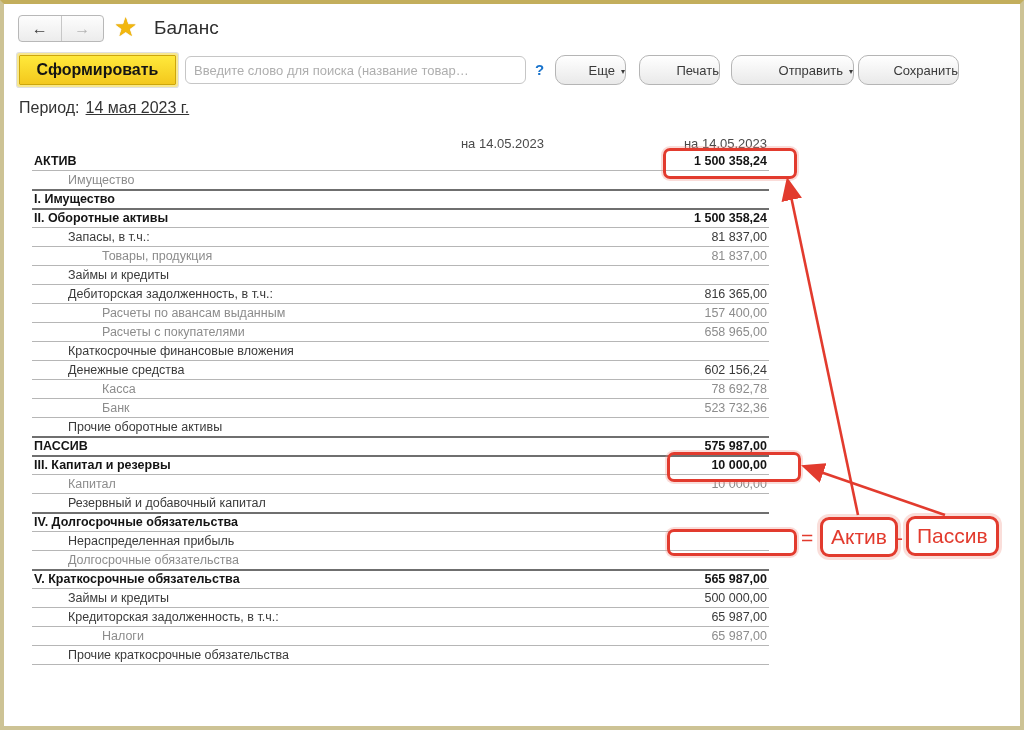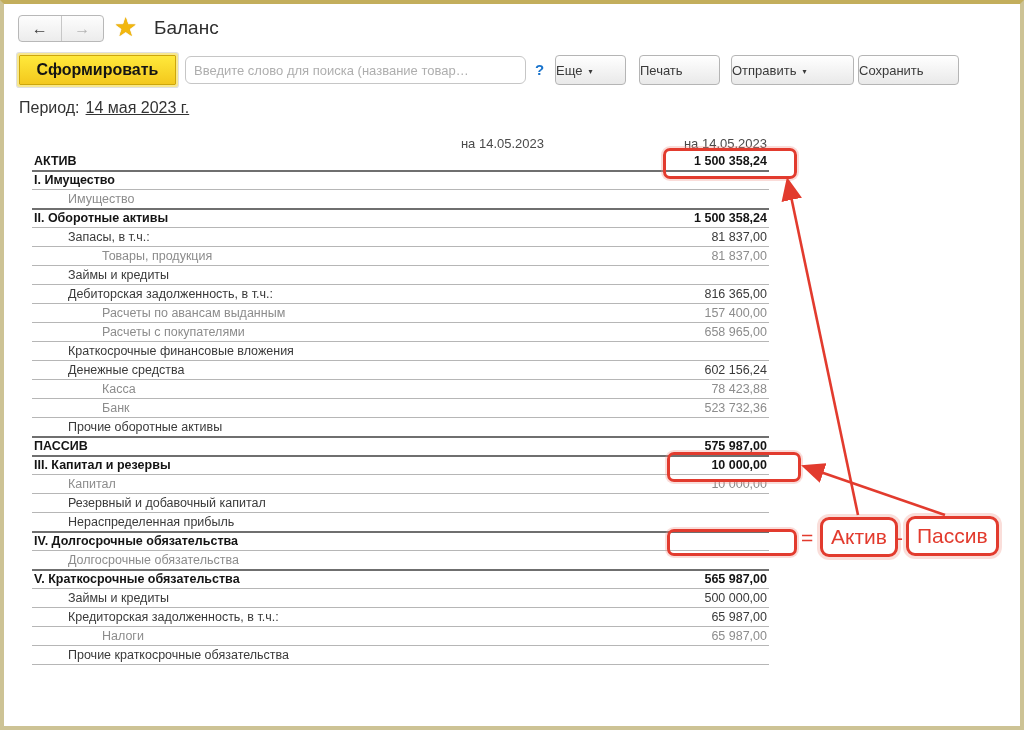--- a/index.html
+++ b/index.html
@@ -33,23 +33,24 @@
   .search{
     position:absolute;left:181px;top:52px;width:341px;height:28px;box-sizing:border-box;
     border:1px solid #c6c6c6;border-radius:6px;padding:0 8px;font-size:13px;color:#333;
     font-family:"Liberation Sans",sans-serif;outline:none;
   }
   .search::placeholder{color:#aeaeae;}
   .help{position:absolute;left:531px;top:57px;color:#1873cc;font-size:15px;
     font-weight:bold;cursor:pointer;}
   .tbtn{
     position:absolute;top:51px;height:30px;box-sizing:border-box;
-    background:linear-gradient(#ffffff,#e9e9e9);border:1px solid #b5b5b5;border-radius:4px;
-    font-size:13px;color:#3a3a3a;display:flex;align-items:center;justify-content:flex-start;
+    background:linear-gradient(#ffffff,#e9e9e9);border:1px solid #b5b5b5;border-radius:10px;
+    font-size:13px;color:#3a3a3a;display:flex;align-items:center;justify-content:flex-end;
     cursor:pointer;
+    padding-left:8px;
   }
   .caret{font-size:8px;color:#3a3a3a;margin-left:6px;transform:translateY(1px);}
   
   .period{position:absolute;left:15px;top:95px;font-size:16px;color:#333;}
   .period a{color:#333;text-decoration:underline;cursor:pointer;margin-left:6px;}
   
   .report{position:absolute;left:28px;top:131px;width:737px;}
   .rcap{position:relative;height:17px;font-size:13px;color:#4a4a4a;}
   .rcap .c1{position:absolute;right:225px;top:1px;}
   .rcap .c2{position:absolute;right:2px;top:1px;}
@@ -117,40 +118,40 @@
     <span>Период:</span><a>14 мая 2023 г.</a>
   </div>
 
   <div class="report">
     <div class="rcap">
       <span class="c1">на 14.05.2023</span>
       <span class="c2">на 14.05.2023</span>
     </div>
     <div>
         <div class="rrow b2 first"><span class="rlabel s-bold ind0">АКТИВ</span><span class="rvalue s-bold">1 500 358,24</span></div>
+        <div class="rrow"><span class="rlabel s-gray ind1">Имущество</span><span class="rvalue s-gray"></span></div>
         <div class="rrow b2"><span class="rlabel s-bold ind0">I. Имущество</span><span class="rvalue s-bold"></span></div>
-        <div class="rrow"><span class="rlabel s-gray ind1">Имущество</span><span class="rvalue s-gray"></span></div>
         <div class="rrow b2"><span class="rlabel s-bold ind0">II. Оборотные активы</span><span class="rvalue s-bold">1 500 358,24</span></div>
         <div class="rrow"><span class="rlabel s-normal ind1">Запасы, в т.ч.:</span><span class="rvalue s-normal">81 837,00</span></div>
         <div class="rrow"><span class="rlabel s-gray ind2">Товары, продукция</span><span class="rvalue s-gray">81 837,00</span></div>
         <div class="rrow"><span class="rlabel s-normal ind1">Займы и кредиты</span><span class="rvalue s-normal"></span></div>
         <div class="rrow"><span class="rlabel s-normal ind1">Дебиторская задолженность, в т.ч.:</span><span class="rvalue s-normal">816 365,00</span></div>
         <div class="rrow"><span class="rlabel s-gray ind2">Расчеты по авансам выданным</span><span class="rvalue s-gray">157 400,00</span></div>
         <div class="rrow"><span class="rlabel s-gray ind2">Расчеты с покупателями</span><span class="rvalue s-gray">658 965,00</span></div>
         <div class="rrow"><span class="rlabel s-normal ind1">Краткосрочные финансовые вложения</span><span class="rvalue s-normal"></span></div>
         <div class="rrow"><span class="rlabel s-normal ind1">Денежные средства</span><span class="rvalue s-normal">602 156,24</span></div>
-        <div class="rrow"><span class="rlabel s-gray ind2">Касса</span><span class="rvalue s-gray">78 423,88</span></div>
+        <div class="rrow"><span class="rlabel s-gray ind2">Касса</span><span class="rvalue s-gray">78 692,78</span></div>
         <div class="rrow"><span class="rlabel s-gray ind2">Банк</span><span class="rvalue s-gray">523 732,36</span></div>
         <div class="rrow"><span class="rlabel s-normal ind1">Прочие оборотные активы</span><span class="rvalue s-normal"></span></div>
         <div class="rrow b2"><span class="rlabel s-bold ind0">ПАССИВ</span><span class="rvalue s-bold">575 987,00</span></div>
         <div class="rrow b2"><span class="rlabel s-bold ind0">III. Капитал и резервы</span><span class="rvalue s-bold">10 000,00</span></div>
         <div class="rrow"><span class="rlabel s-gray ind1">Капитал</span><span class="rvalue s-gray">10 000,00</span></div>
         <div class="rrow"><span class="rlabel s-normal ind1">Резервный и добавочный капитал</span><span class="rvalue s-normal"></span></div>
+        <div class="rrow b2"><span class="rlabel s-bold ind0">IV. Долгосрочные обязательства</span><span class="rvalue s-bold"></span></div>
         <div class="rrow"><span class="rlabel s-normal ind1">Нераспределенная прибыль</span><span class="rvalue s-normal"></span></div>
-        <div class="rrow b2"><span class="rlabel s-bold ind0">IV. Долгосрочные обязательства</span><span class="rvalue s-bold"></span></div>
         <div class="rrow"><span class="rlabel s-gray ind1">Долгосрочные обязательства</span><span class="rvalue s-gray"></span></div>
         <div class="rrow b2"><span class="rlabel s-bold ind0">V. Краткосрочные обязательства</span><span class="rvalue s-bold">565 987,00</span></div>
         <div class="rrow"><span class="rlabel s-normal ind1">Займы и кредиты</span><span class="rvalue s-normal">500 000,00</span></div>
         <div class="rrow"><span class="rlabel s-normal ind1">Кредиторская задолженность, в т.ч.:</span><span class="rvalue s-normal">65 987,00</span></div>
         <div class="rrow"><span class="rlabel s-gray ind2">Налоги</span><span class="rvalue s-gray">65 987,00</span></div>
         <div class="rrow"><span class="rlabel s-normal ind1">Прочие краткосрочные обязательства</span><span class="rvalue s-normal"></span></div>
       </div>
   </div>
 
   <div class="redrect" style="left:659px;top:144px;width:128px;height:25px;"></div>

